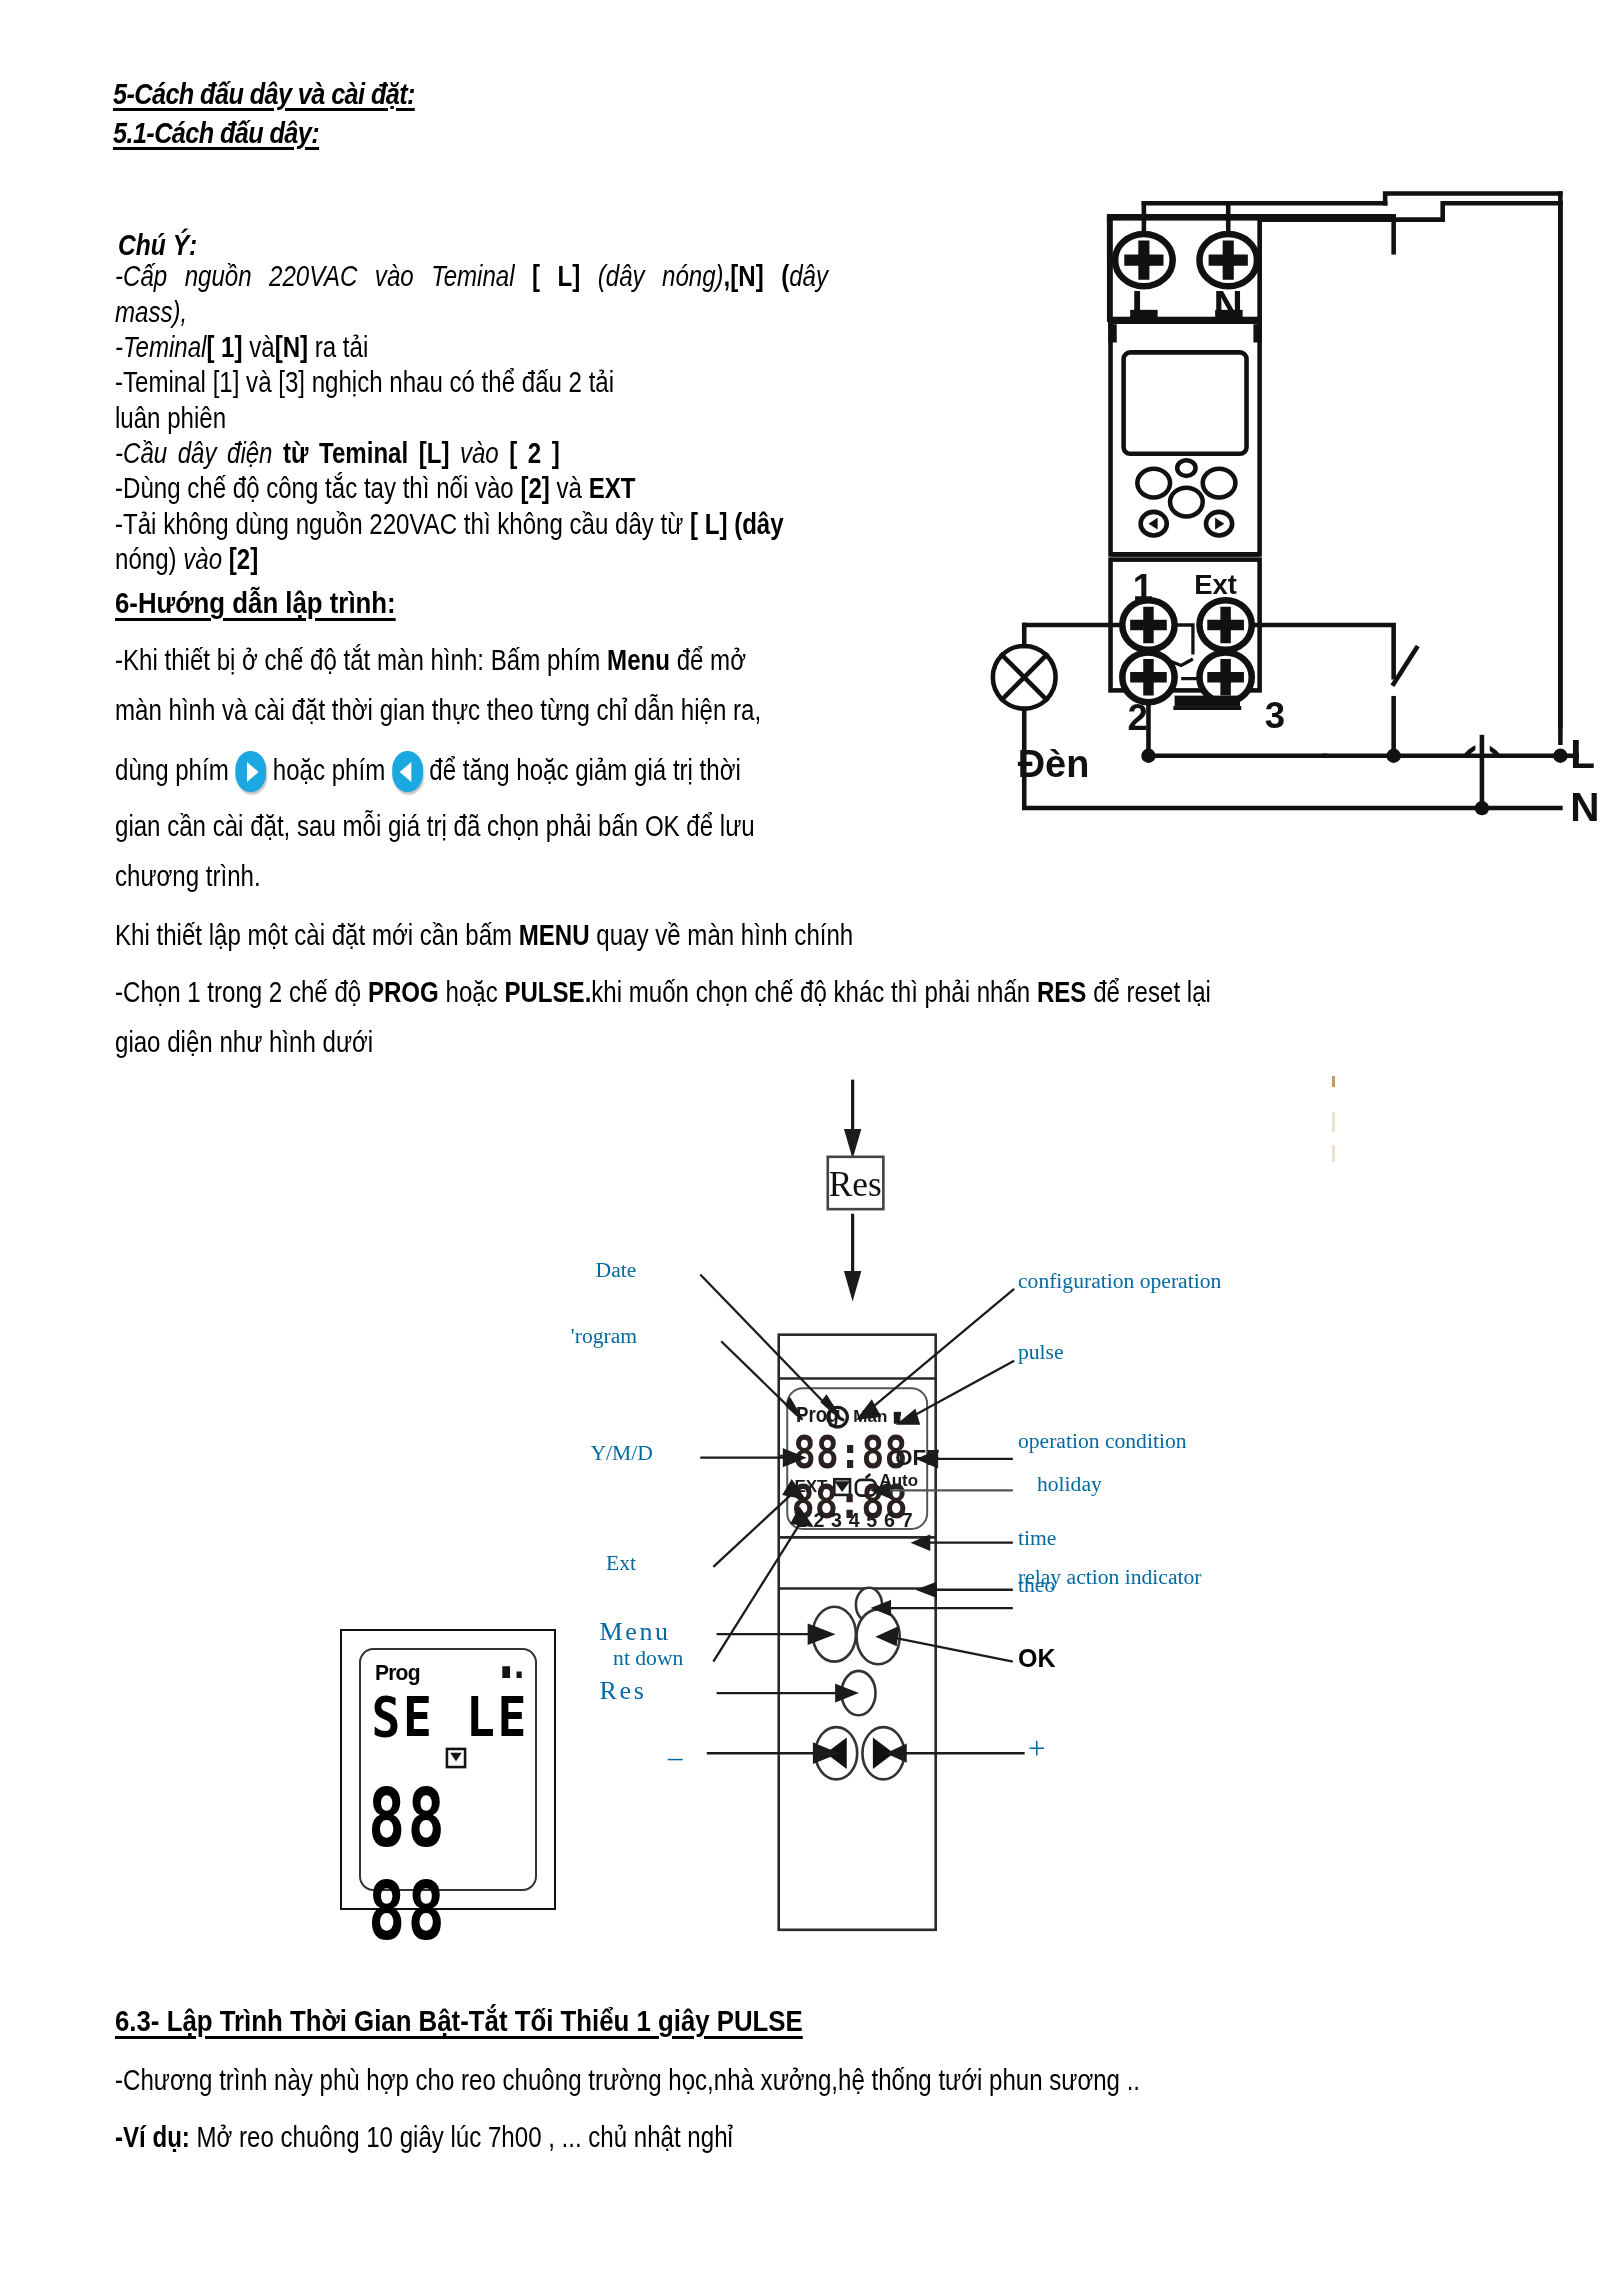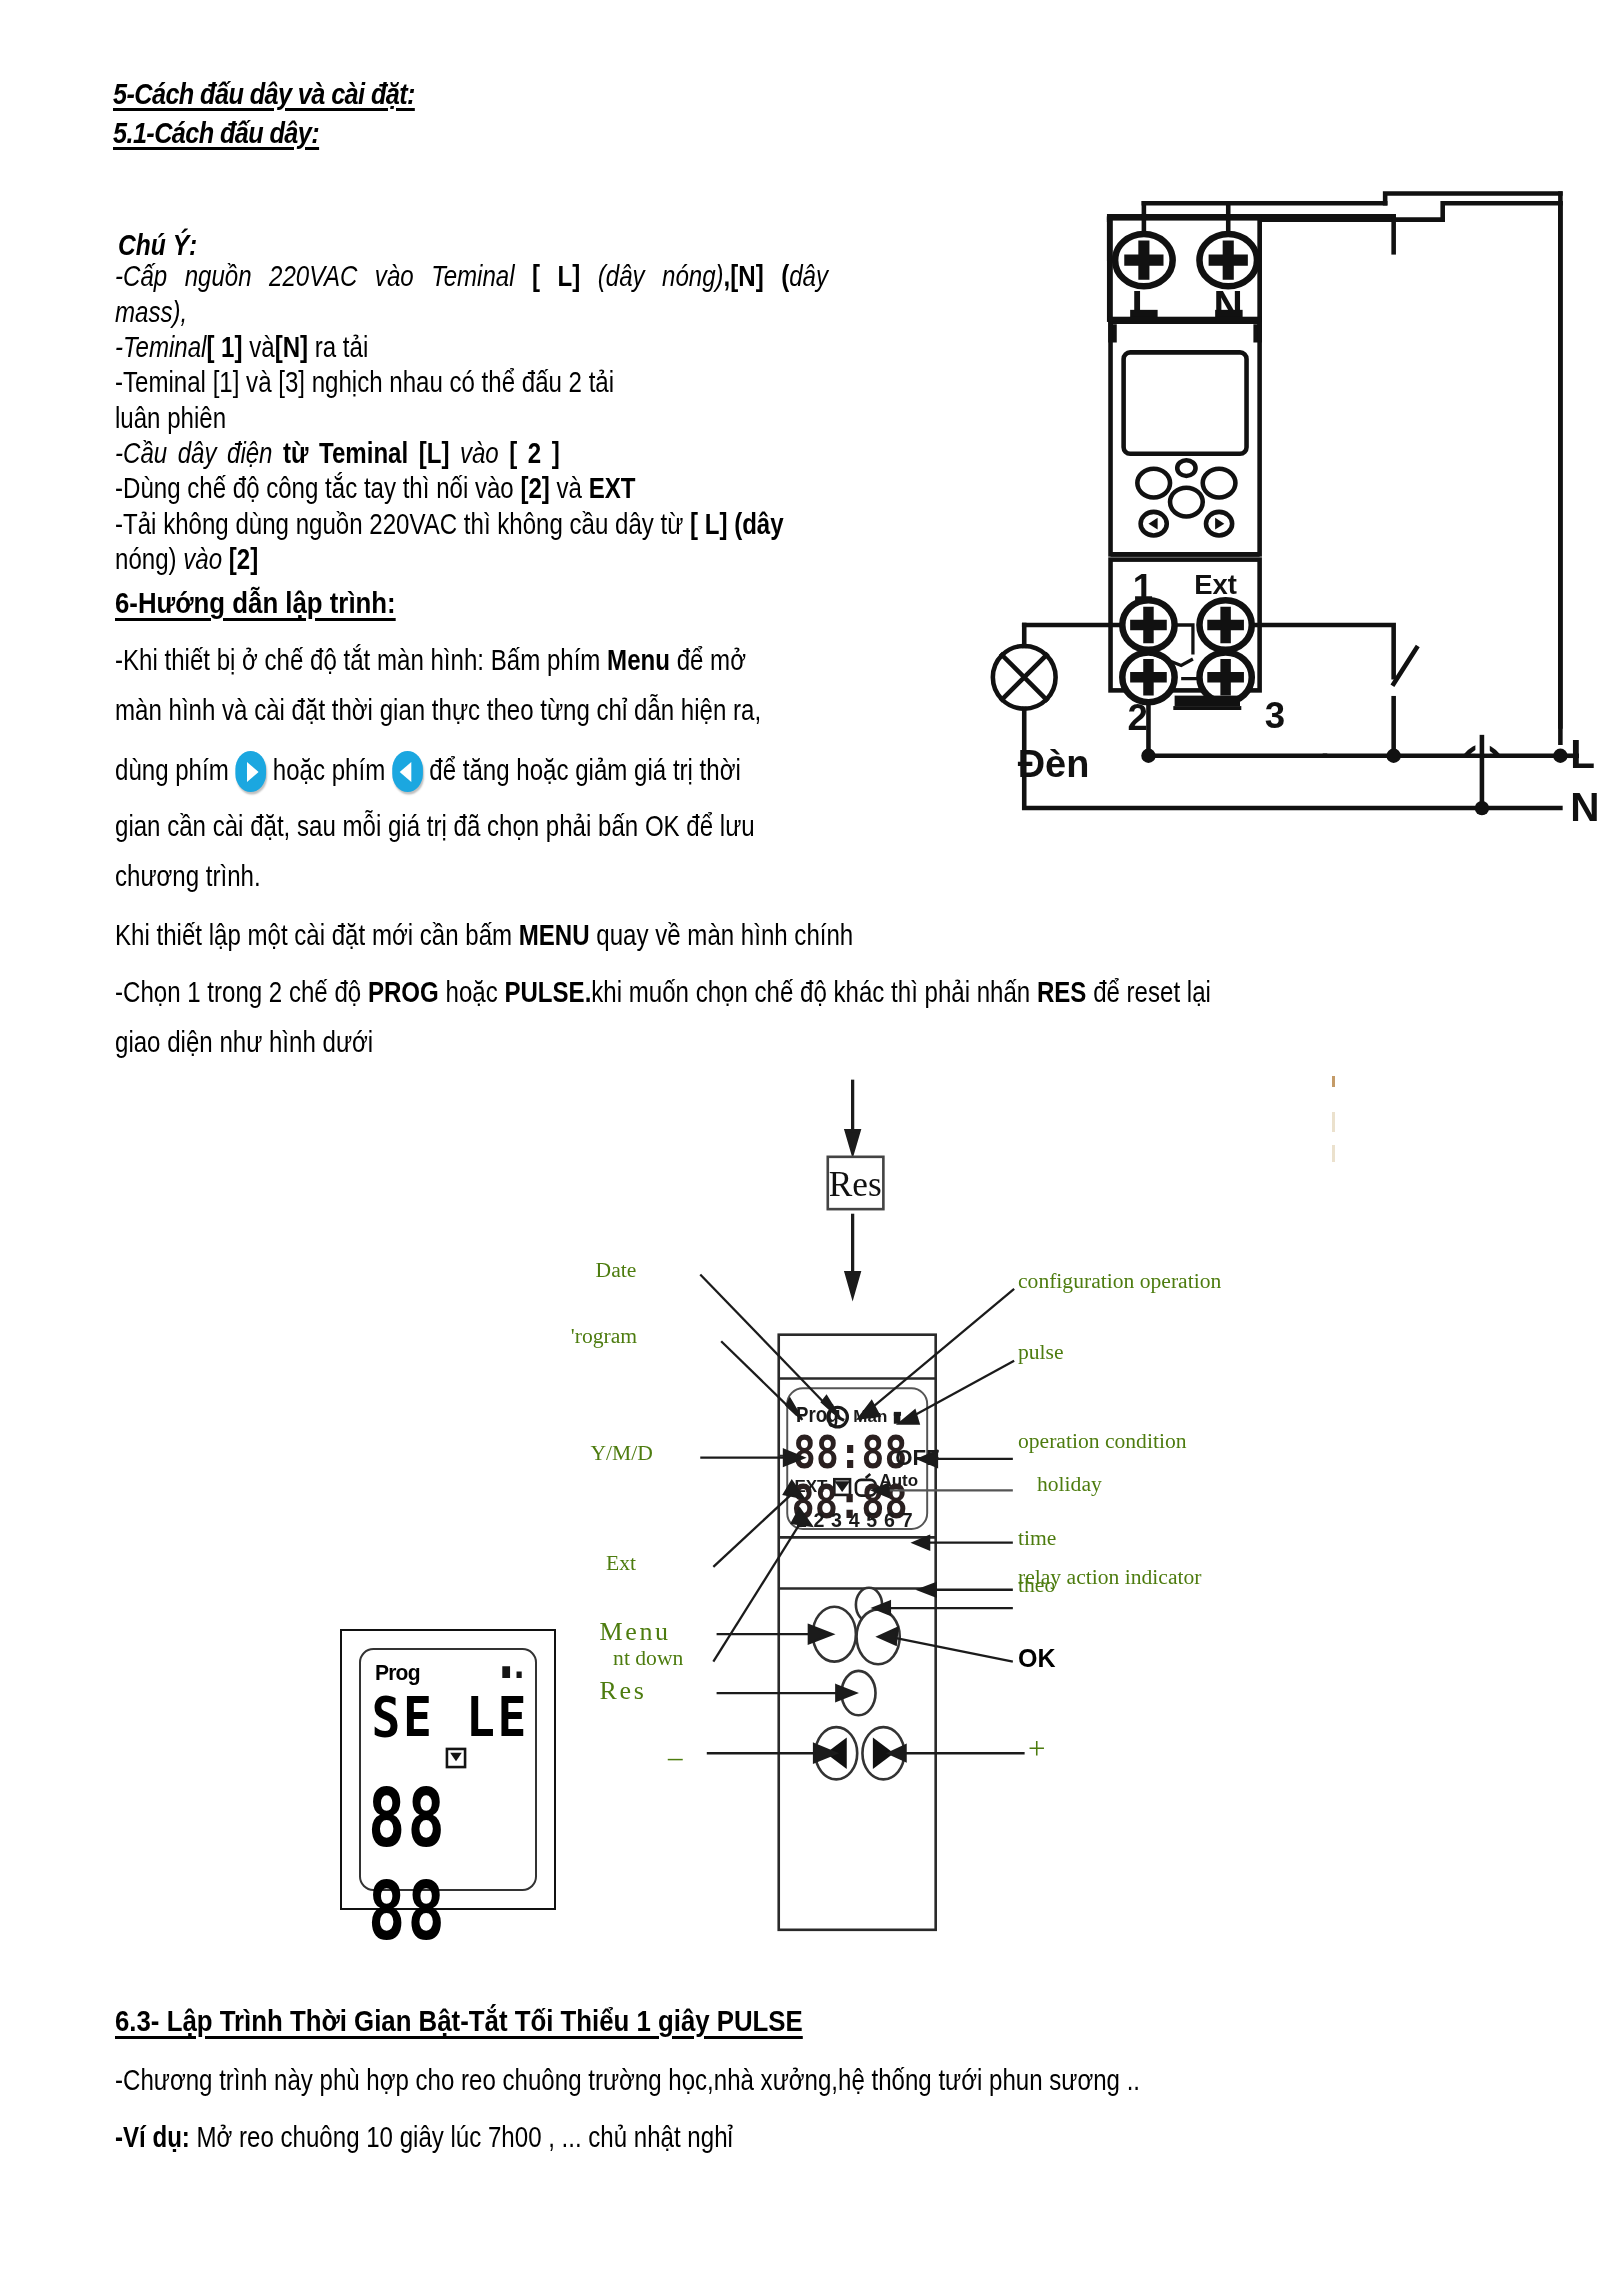--- a/index.html
+++ b/index.html
@@ -126,21 +126,21 @@
     transform:scaleY(1.35) scaleX(1.05);
     transform-origin:left top;
     font-family:"DejaVu Sans Mono", monospace;
   }
 
   
   .plabel {
     position:absolute;
     font-family:"Liberation Serif", serif;
     font-size:21.6px;
-    color:#4d7c0f;
+    color:#0369a1;
     white-space:nowrap;
   }
   .plabel.bold { font-family:"Liberation Sans", sans-serif; font-weight:bold; font-size:25px; color:#000; }
 
   svg { display:block; overflow:visible; }
 </style>
 </head>
 <body>
 
 <div class="abs h-under" style="left:113px; top:77px; font-size:29.4px;">5-Cách đấu dây và cài đặt:</div>

